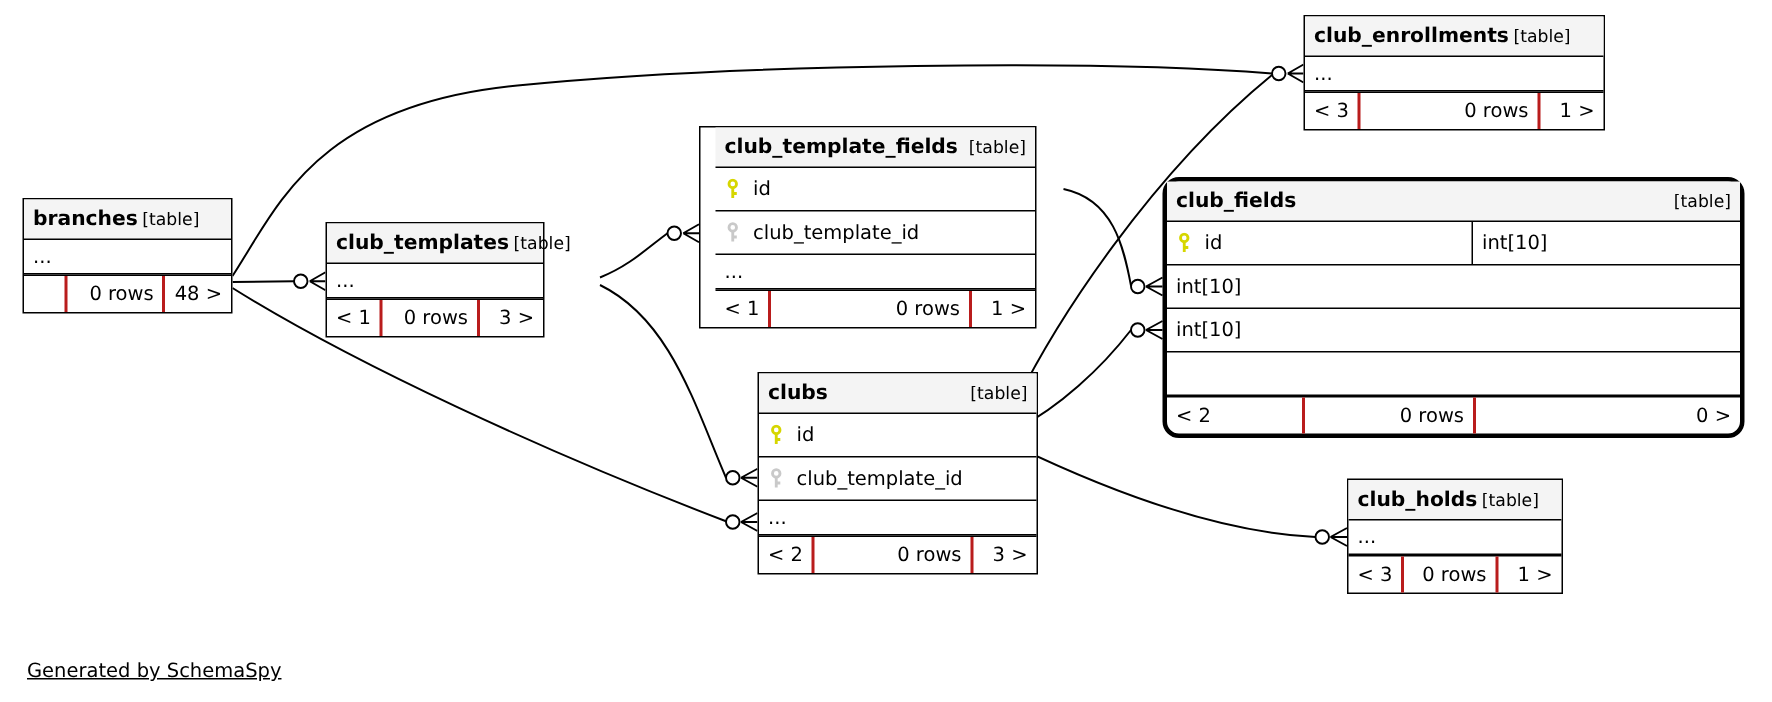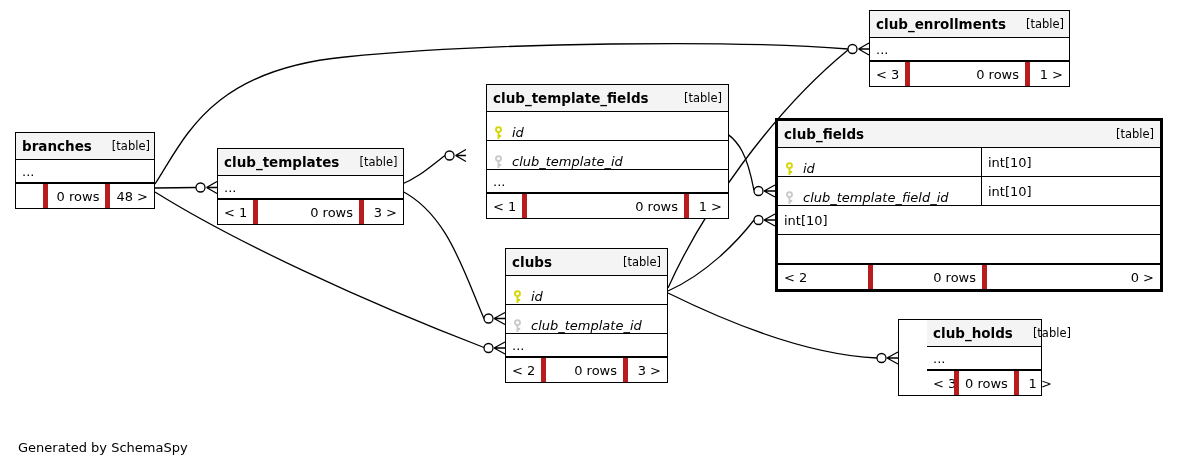--- a/index.html
+++ b/index.html
@@ -2,47 +2,47 @@
 <html><head>
 <meta charset="utf-8">
 <style>
   html,body{margin:0;padding:0;background:#fff;}
   body{font-family:"DejaVu Sans","Liberation Sans",sans-serif;color:#000;}
   #canvas{position:relative;width:1181px;height:468px;background:#fff;overflow:hidden;}
   #edges{position:absolute;left:0;top:0;z-index:0;}
 
   .tbl{position:absolute;z-index:1;background:#fff;border:1px solid #000;box-sizing:border-box;font-size:13px;}
   .tbl.highlight{border-width:3px;}
-  .hdr{background:#f4f4f4;border-bottom:1px solid #000;display:flex;align-items:center;gap:20px;padding:0 6px;height:27px;box-sizing:border-box;}
+  .hdr{background:#f4f4f4;border-bottom:1px solid #000;display:flex;align-items:center;gap:3px;padding:0 6px;height:27px;box-sizing:border-box;}
   .hdr .nm{font-weight:bold;font-size:13.5px;white-space:nowrap;}
   .hdr .tag{font-size:11.5px;white-space:nowrap;}
   .spread .hdr{justify-content:space-between;}
 
   .row{display:flex;align-items:center;border-bottom:1px solid #000;box-sizing:border-box;height:29px;}
   .row:last-of-type{border-bottom:none;}
-  .cgroup{display:flex;align-items:flex-end;gap:8px;padding:0 6px;flex:1;height:100%;box-sizing:border-box;font-style:italic;}
+  .cgroup{display:flex;align-items:center;gap:8px;padding:0 6px;flex:1;height:100%;box-sizing:border-box;}
   .dots{height:23px;padding:0 6px;font-size:13px;}
   .keyspot{width:11px;display:inline-flex;justify-content:center;flex:0 0 11px;}
   .key-primary{color:#d6d600;}
   .key-foreign{color:#c9c9c9;}
 
   .twocol .cgroup{flex:0 0 204px;border-right:1px solid #000;}
   .ctype{padding:0 6px;white-space:nowrap;}
 
   .ftr{display:flex;border-top:1px solid #000;height:25px;box-sizing:border-box;align-items:stretch;}
   .fc{display:flex;align-items:center;padding:0 6px;box-sizing:border-box;white-space:nowrap;}
-  .fc + .fc{border-left:5px solid #b91c1c;}
+  .fc + .fc{border-left:2px solid #b91c1c;}
   .fc-l{min-width:27px;}
   .fc-m{flex:1;justify-content:flex-end;}
   .fc-r{min-width:44px;justify-content:flex-end;}
   .highlight .fc-l{flex:0 0 90px;}
   .highlight .fc-m{flex:0 0 114px;}
   .highlight .fc-r{flex:1;}
 
-  #credit{position:absolute;left:18px;top:440px;font-size:13px;z-index:1;}
+  #credit{position:absolute;left:18px;top:440px;font-size:13px;z-index:1;text-decoration:underline;}
 </style>
 </head>
 <body>
 
 <div id="canvas">
 
   <svg id="edges" width="1181" height="468">
     <g fill="none" stroke="#000" stroke-width="1.3">
       <path d="M 155 188 L 196 187.5"></path>
       <path d="M 155 184 C 185 138, 210 70, 345 57 C 495 42, 735 40, 848 49"></path>
@@ -82,36 +82,36 @@
     <div class="row dots">
         <span>...</span>
       </div>
     <div class="ftr">
       <span class="fc fc-l"></span>
       <span class="fc fc-m">0 rows</span>
       <span class="fc fc-r">48 &gt;</span>
     </div>
   </div>
 
-  <div class="tbl" style="left:217px;top:148px;width:187px;">
+  <div class="tbl" style="left:217px;top:148px;width:146px;">
     <div class="hdr">
       <span class="nm">club_templates</span>
       <span class="tag">[table]</span>
     </div>
     <div class="row dots">
         <span>...</span>
       </div>
     <div class="ftr">
       <span class="fc fc-l">&lt; 1</span>
       <span class="fc fc-m">0 rows</span>
       <span class="fc fc-r">3 &gt;</span>
     </div>
   </div>
 
-  <div class="tbl spread" style="left:486px;top:84px;width:243px;">
+  <div class="tbl spread" style="left:466px;top:84px;width:225px;padding-left:10px;">
     <div class="hdr">
       <span class="nm">club_template_fields</span>
       <span class="tag">[table]</span>
     </div>
     <div class="row">
       <div class="cgroup">
         <span class="keyspot key-primary">
             <svg width="11" height="14" viewBox="0 0 11 14">
               <circle cx="5.5" cy="3.6" r="2.5" fill="none" stroke="currentColor" stroke-width="1.9"></circle>
               <path d="M5.5 6.2 V13 M5.5 10 H8.2" fill="none" stroke="currentColor" stroke-width="1.9"></path>
@@ -149,99 +149,90 @@
     <div class="row dots">
         <span>...</span>
       </div>
     <div class="ftr">
       <span class="fc fc-l">&lt; 3</span>
       <span class="fc fc-m">0 rows</span>
       <span class="fc fc-r">1 &gt;</span>
     </div>
   </div>
 
-  <div class="tbl spread twocol highlight" style="left:775px;top:118px;width:388px;">
+  <div class="tbl spread twocol highlight" style="left:775px;top:118px;width:388px;border-radius:11px;">
     <div class="hdr">
       <span class="nm">club_fields</span>
       <span class="tag">[table]</span>
     </div>
     <div class="row">
       <div class="cgroup">
         <span class="keyspot key-primary">
             <svg width="11" height="14" viewBox="0 0 11 14">
               <circle cx="5.5" cy="3.6" r="2.5" fill="none" stroke="currentColor" stroke-width="1.9"></circle>
               <path d="M5.5 6.2 V13 M5.5 10 H8.2" fill="none" stroke="currentColor" stroke-width="1.9"></path>
             </svg>
           </span>
         <span>id</span>
       </div>
       <div class="ctype">int[10]</div>
     </div>
     <div class="row">
+      <div class="ctype">int[10]</div>
+    </div>
+    <div class="row">
+      <div class="ctype">int[10]</div>
+    </div>
+    <div class="row">
+    </div>
+    <div class="ftr">
+      <span class="fc fc-l">&lt; 2</span>
+      <span class="fc fc-m">0 rows</span>
+      <span class="fc fc-r">0 &gt;</span>
+    </div>
+  </div>
+
+  <div class="tbl spread" style="left:505px;top:248px;width:187px;">
+    <div class="hdr">
+      <span class="nm">clubs</span>
+      <span class="tag">[table]</span>
+    </div>
+    <div class="row">
+      <div class="cgroup">
+        <span class="keyspot key-primary">
+            <svg width="11" height="14" viewBox="0 0 11 14">
+              <circle cx="5.5" cy="3.6" r="2.5" fill="none" stroke="currentColor" stroke-width="1.9"></circle>
+              <path d="M5.5 6.2 V13 M5.5 10 H8.2" fill="none" stroke="currentColor" stroke-width="1.9"></path>
+            </svg>
+          </span>
+        <span>id</span>
+      </div>
+    </div>
+    <div class="row">
       <div class="cgroup">
         <span class="keyspot key-foreign">
             <svg width="11" height="14" viewBox="0 0 11 14">
               <circle cx="5.5" cy="3.6" r="2.5" fill="none" stroke="currentColor" stroke-width="1.9"></circle>
               <path d="M5.5 6.2 V13 M5.5 10 H8.2" fill="none" stroke="currentColor" stroke-width="1.9"></path>
             </svg>
           </span>
-        <span>club_template_field_id</span>
-      </div>
-      <div class="ctype">int[10]</div>
-    </div>
-    <div class="row">
-      <div class="ctype">int[10]</div>
-    </div>
-    <div class="row">
-    </div>
+        <span>club_template_id</span>
+      </div>
+    </div>
+    <div class="row dots">
+        <span>...</span>
+      </div>
     <div class="ftr">
       <span class="fc fc-l">&lt; 2</span>
       <span class="fc fc-m">0 rows</span>
-      <span class="fc fc-r">0 &gt;</span>
-    </div>
-  </div>
-
-  <div class="tbl spread" style="left:505px;top:248px;width:163px;">
-    <div class="hdr">
-      <span class="nm">clubs</span>
-      <span class="tag">[table]</span>
-    </div>
-    <div class="row">
-      <div class="cgroup">
-        <span class="keyspot key-primary">
-            <svg width="11" height="14" viewBox="0 0 11 14">
-              <circle cx="5.5" cy="3.6" r="2.5" fill="none" stroke="currentColor" stroke-width="1.9"></circle>
-              <path d="M5.5 6.2 V13 M5.5 10 H8.2" fill="none" stroke="currentColor" stroke-width="1.9"></path>
-            </svg>
-          </span>
-        <span>id</span>
-      </div>
-    </div>
-    <div class="row">
-      <div class="cgroup">
-        <span class="keyspot key-foreign">
-            <svg width="11" height="14" viewBox="0 0 11 14">
-              <circle cx="5.5" cy="3.6" r="2.5" fill="none" stroke="currentColor" stroke-width="1.9"></circle>
-              <path d="M5.5 6.2 V13 M5.5 10 H8.2" fill="none" stroke="currentColor" stroke-width="1.9"></path>
-            </svg>
-          </span>
-        <span>club_template_id</span>
-      </div>
-    </div>
-    <div class="row dots">
-        <span>...</span>
-      </div>
-    <div class="ftr">
-      <span class="fc fc-l">&lt; 2</span>
-      <span class="fc fc-m">0 rows</span>
       <span class="fc fc-r">3 &gt;</span>
     </div>
   </div>
 
-  <div class="tbl" style="left:898px;top:319px;width:144px;padding-left:28px;">
+  <div class="tbl" style="left:898px;top:319px;width:144px;">
     <div class="hdr">
       <span class="nm">club_holds</span>
       <span class="tag">[table]</span>
     </div>
     <div class="row dots">
         <span>...</span>
       </div>
     <div class="ftr">
       <span class="fc fc-l">&lt; 3</span>
       <span class="fc fc-m">0 rows</span>

